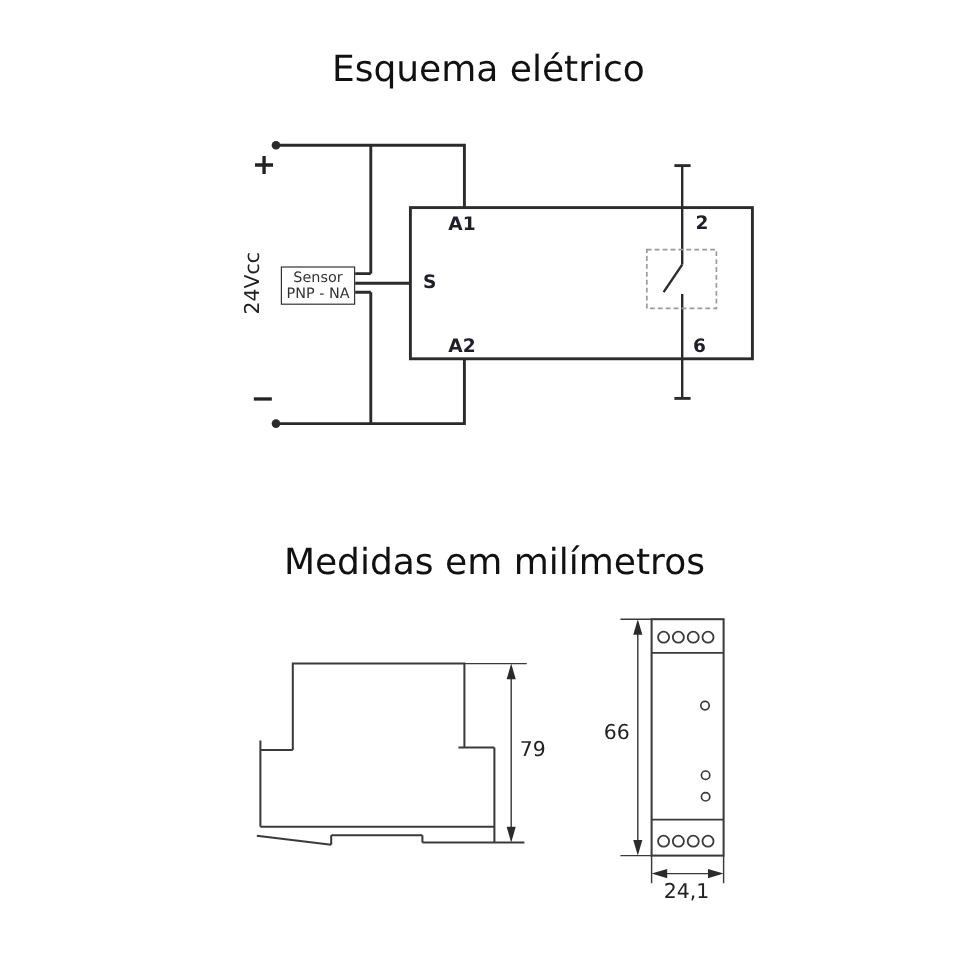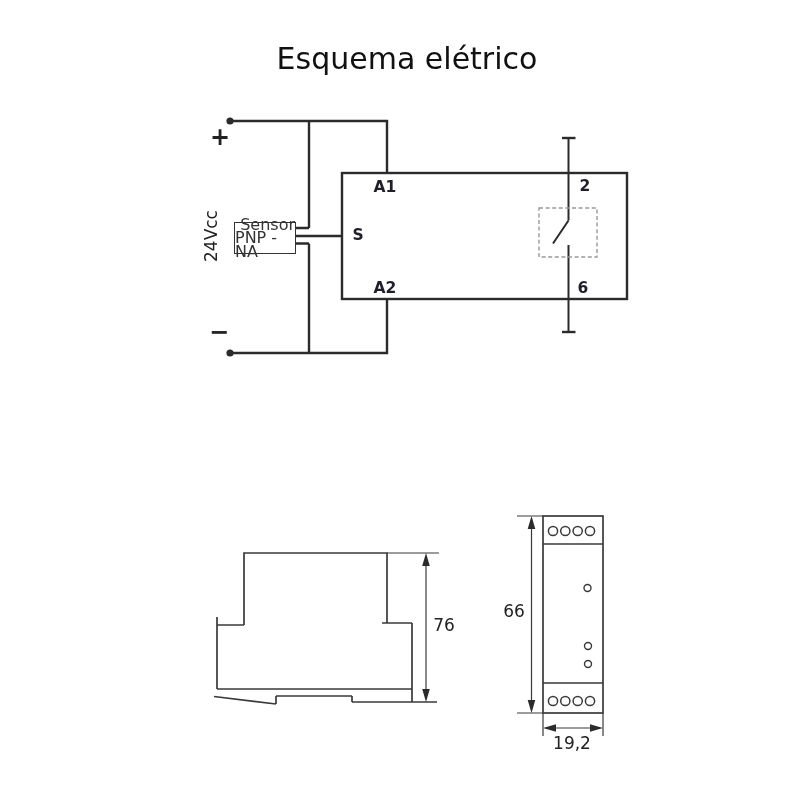--- a/index.html
+++ b/index.html
@@ -8,22 +8,22 @@
   #canvas svg{position:absolute;left:0;top:0;}
   .lbl{position:absolute;transform:translate(-50%,-50%);white-space:nowrap;
        font-family:"DejaVu Sans",sans-serif;}
   .title{font-size:30px;color:#111111;}
   .term{font-size:15.5px;font-weight:bold;color:#1f1f2b;text-align:right;}
   .dim{font-size:17px;color:#222222;}
   .sign{font-size:24px;font-weight:bold;color:#222222;}
   .rot{transform:translate(-50%,-50%) rotate(-90deg);font-size:17px;color:#222222;}
   .sensor-box{position:absolute;left:215px;top:222px;width:62px;height:32px;
               box-sizing:border-box;border:1.7px solid #333333;background:#ffffff;
-              display:flex;flex-direction:column;align-items:flex-end;justify-content:center;
-              font-size:16px;line-height:13.5px;color:#333333;}
+              display:flex;flex-direction:column;align-items:center;justify-content:center;
+              font-size:12px;line-height:13.5px;color:#333333;}
 </style>
 </head>
 <body>
 
 <div id="canvas">
 
   <svg width="800" height="800" viewBox="0 0 800 800">
 
     <g fill="none" stroke="#2b2b2b" stroke-width="2.4">
       <circle cx="211" cy="121" r="3.6" fill="#2b2b2b" stroke="none"></circle>
@@ -99,18 +99,19 @@
     <div>Sensor</div>
     <div>PNP - NA</div>
   </div>
 
   <div class="lbl term" style="left:366px;top:187px">A1</div>
   <div class="lbl term" style="left:339px;top:235px">S</div>
   <div class="lbl term" style="left:366px;top:288px">A2</div>
   <div class="lbl term" style="left:566px;top:186px">2</div>
   <div class="lbl term" style="left:564px;top:288px">6</div>
 
+  <div class="lbl title" style="left:393px;top:469px">Medidas em milímetros</div>
 
-  <div class="lbl dim" style="left:425px;top:625px">76</div>
+  <div class="lbl dim" style="left:425px;top:625px">79</div>
   <div class="lbl dim" style="left:495px;top:611px">66</div>
-  <div class="lbl dim" style="left:553px;top:743px">19,2</div>
+  <div class="lbl dim" style="left:553px;top:743px">24,1</div>
 
 </div>
 
 </body></html>

